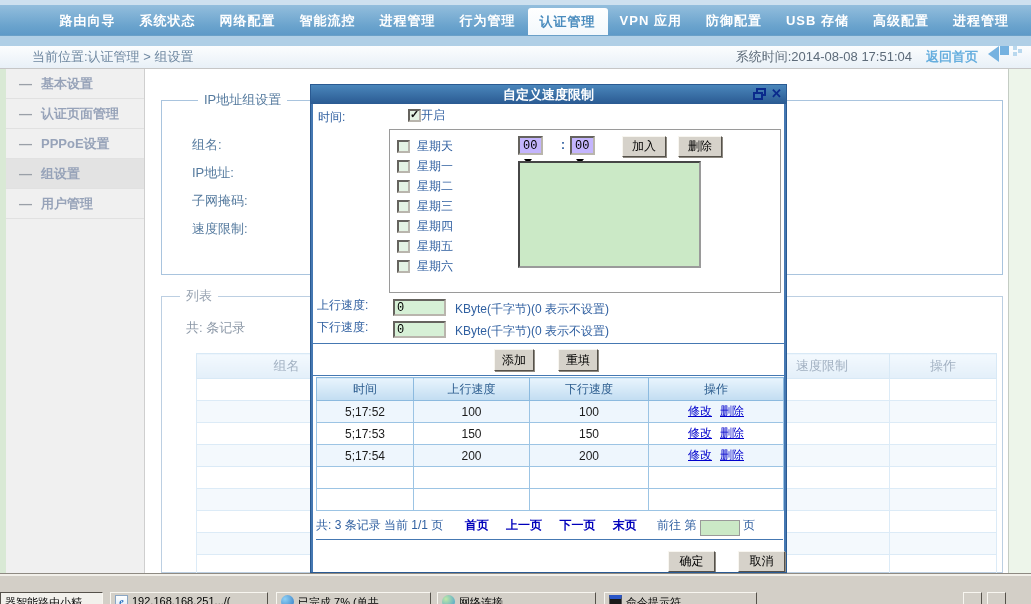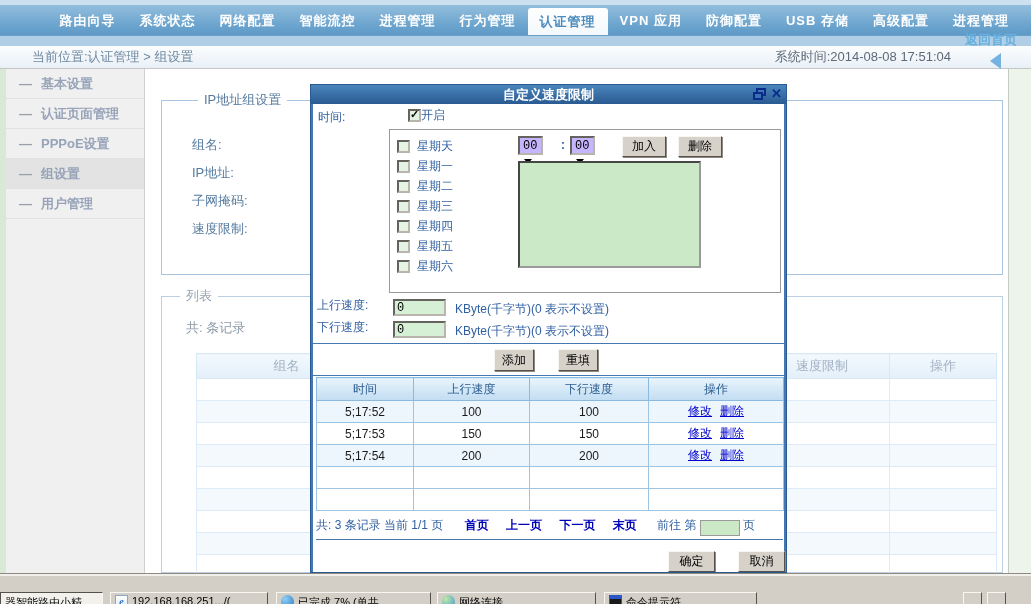--- a/index.html
+++ b/index.html
@@ -16,21 +16,21 @@
               padding:0 12px; letter-spacing:1px; cursor:pointer; white-space:nowrap; }
   .nav-item.active { background:linear-gradient(#ffffff,#f2f8fc);
               color:#4a8cbe; border-radius:3px 3px 0 0; margin-top:3px; line-height:28px; }
   .substrip { position:absolute; left:0; top:36px; width:1031px; height:10px; background:#b0cfe6; }
   .breadcrumb-bar { position:absolute; left:0; top:46px; width:1031px; height:23px;
               background:linear-gradient(#fcfdfe,#e8f0f7); border-bottom:1px solid #c6c6c6;
               line-height:22px; font-size:13px; }
   .bc-left { position:absolute; left:32px; color:#6e87a0; }
   .bc-right { position:absolute; right:14px; display:flex; align-items:center; gap:14px; height:22px; }
   .sys-time { color:#5d6b79; }
-  .home-link { color:#66aede; font-weight:bold; cursor:pointer; display:flex; align-items:center; gap:2px;flex-direction:column; }
+  .home-link { color:#66aede; font-weight:bold; cursor:pointer; display:flex; align-items:flex-start; gap:2px; }
   .arrow-left { width:0; height:0; border:8px solid transparent; border-right:11px solid #76b2e0; display:inline-block; }
   .arrow-bar { width:9px; height:9px; background:#76b2e0; display:inline-block; margin-left:-1px; }
   .arrow-dots { width:4px; height:4px; background:#b9d8ee; display:inline-block; margin-left:2px;
                 box-shadow:5px 3px 0 #b9d8ee, 0 6px 0 #b9d8ee; }
 
   
   .leftstrip { position:absolute; left:0; top:69px; width:6px; height:504px; background:#d9e9d5; }
   .rightstrip { position:absolute; left:1008px; top:69px; width:23px; height:504px; background:#edf5ea; border-left:1px solid #c4ccc4; }
   .sidebar { position:absolute; left:6px; top:69px; width:139px; height:504px; background:#f0f0f0; border-right:1px solid #cfcfcf; }
   .side-item { height:30px; line-height:30px; padding-left:13px; font-size:13px; font-weight:bold;

